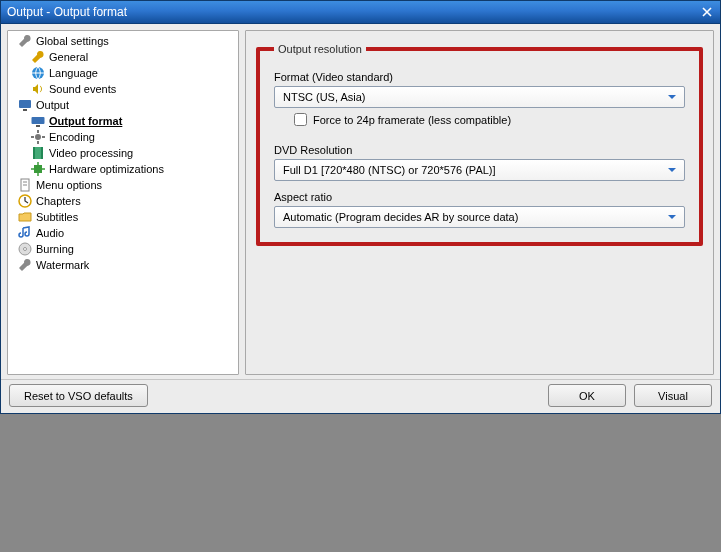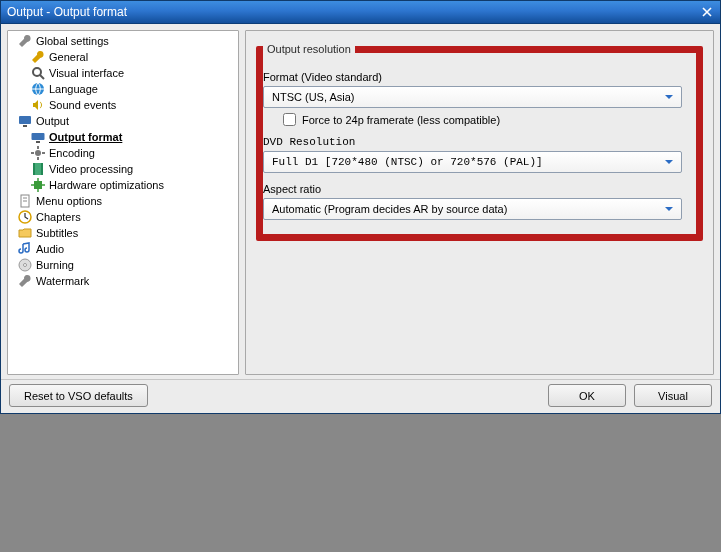--- a/index.html
+++ b/index.html
@@ -69,23 +69,23 @@
   .content {
     flex: 1;
     background: #ececec;
     border: 1px solid #a8a8a8;
     border-radius: 1px;
     padding: 8px 10px;
     position: relative;
     display: flex; flex-direction: column;
   }
   fieldset.group {
-    border: 7px solid #b91c1c;
+    border: 4px solid #b91c1c;
     border-radius: 2px;
-    padding: 10px 14px 14px 0;
+    padding: 10px 14px 14px 14px;
     margin: 4px 0 0 0;
   }
   fieldset.group legend {
     font-size: 11px; color: #2a2a2a;
     padding: 0 4px;
   }
   .field { margin-top: 6px; }
   .field:first-child { margin-top: 0; }
   .flabel { color: #000; margin-bottom: 3px; }
   .row-sub { margin-left: 20px; margin-top: 5px; }
@@ -169,31 +169,20 @@
                 <path d="M9 1a3 3 0 0 0-2.9 3.8L1 10l3 3 5.2-5.1A3 3 0 1 0 9 1z" fill="#d8a100"></path>
               </svg>
             </span>
           </span>
           <span class="tlabel">General</span>
         </div>
         <div class="tree-item lvl-1">
           <span class="ticon">
             <span class="ico">
               <svg viewBox="0 0 14 14">
-                <circle cx="6" cy="6" r="4" fill="none" stroke="#555" stroke-width="2"></circle>
-                <line x1="9" y1="9" x2="13" y2="13" stroke="#555" stroke-width="2"></line>
-              </svg>
-            </span>
-          </span>
-          <span class="tlabel">Visual interface</span>
-        </div>
-        <div class="tree-item lvl-1">
-          <span class="ticon">
-            <span class="ico">
-              <svg viewBox="0 0 14 14">
                 <circle cx="7" cy="7" r="6" fill="#2d8bd6"></circle>
                 <path d="M1 7h12M7 1c3 3 3 9 0 12M7 1c-3 3-3 9 0 12" stroke="#fff" stroke-width="1" fill="none"></path>
               </svg>
             </span>
           </span>
           <span class="tlabel">Language</span>
         </div>
         <div class="tree-item lvl-1">
           <span class="ticon">
             <span class="ico">
@@ -351,21 +340,21 @@
                   <path d="M3 5 L7 9 L11 5 Z" fill="#2b6cc4"></path>
                 </svg>
             </span>
           </div>
           <div class="row-sub checkbox-row">
             <input type="checkbox" style="">
             <span>Force to 24p framerate (less compatible)</span>
           </div>
         </div>
 
-        <div class="field" style="margin-top:10px;font-family:Liberation Mono, monospace;">
+        <div class="field" style="margin-top:18px;">
           <div class="flabel">DVD Resolution</div>
           <div class="dropdown">
             <span class="dval">Full D1 [720*480 (NTSC) or 720*576 (PAL)]</span>
             <span class="darrow">
               <svg class="arrow" viewBox="0 0 14 14">
                   <path d="M3 5 L7 9 L11 5 Z" fill="#2b6cc4"></path>
                 </svg>
             </span>
           </div>
         </div>

